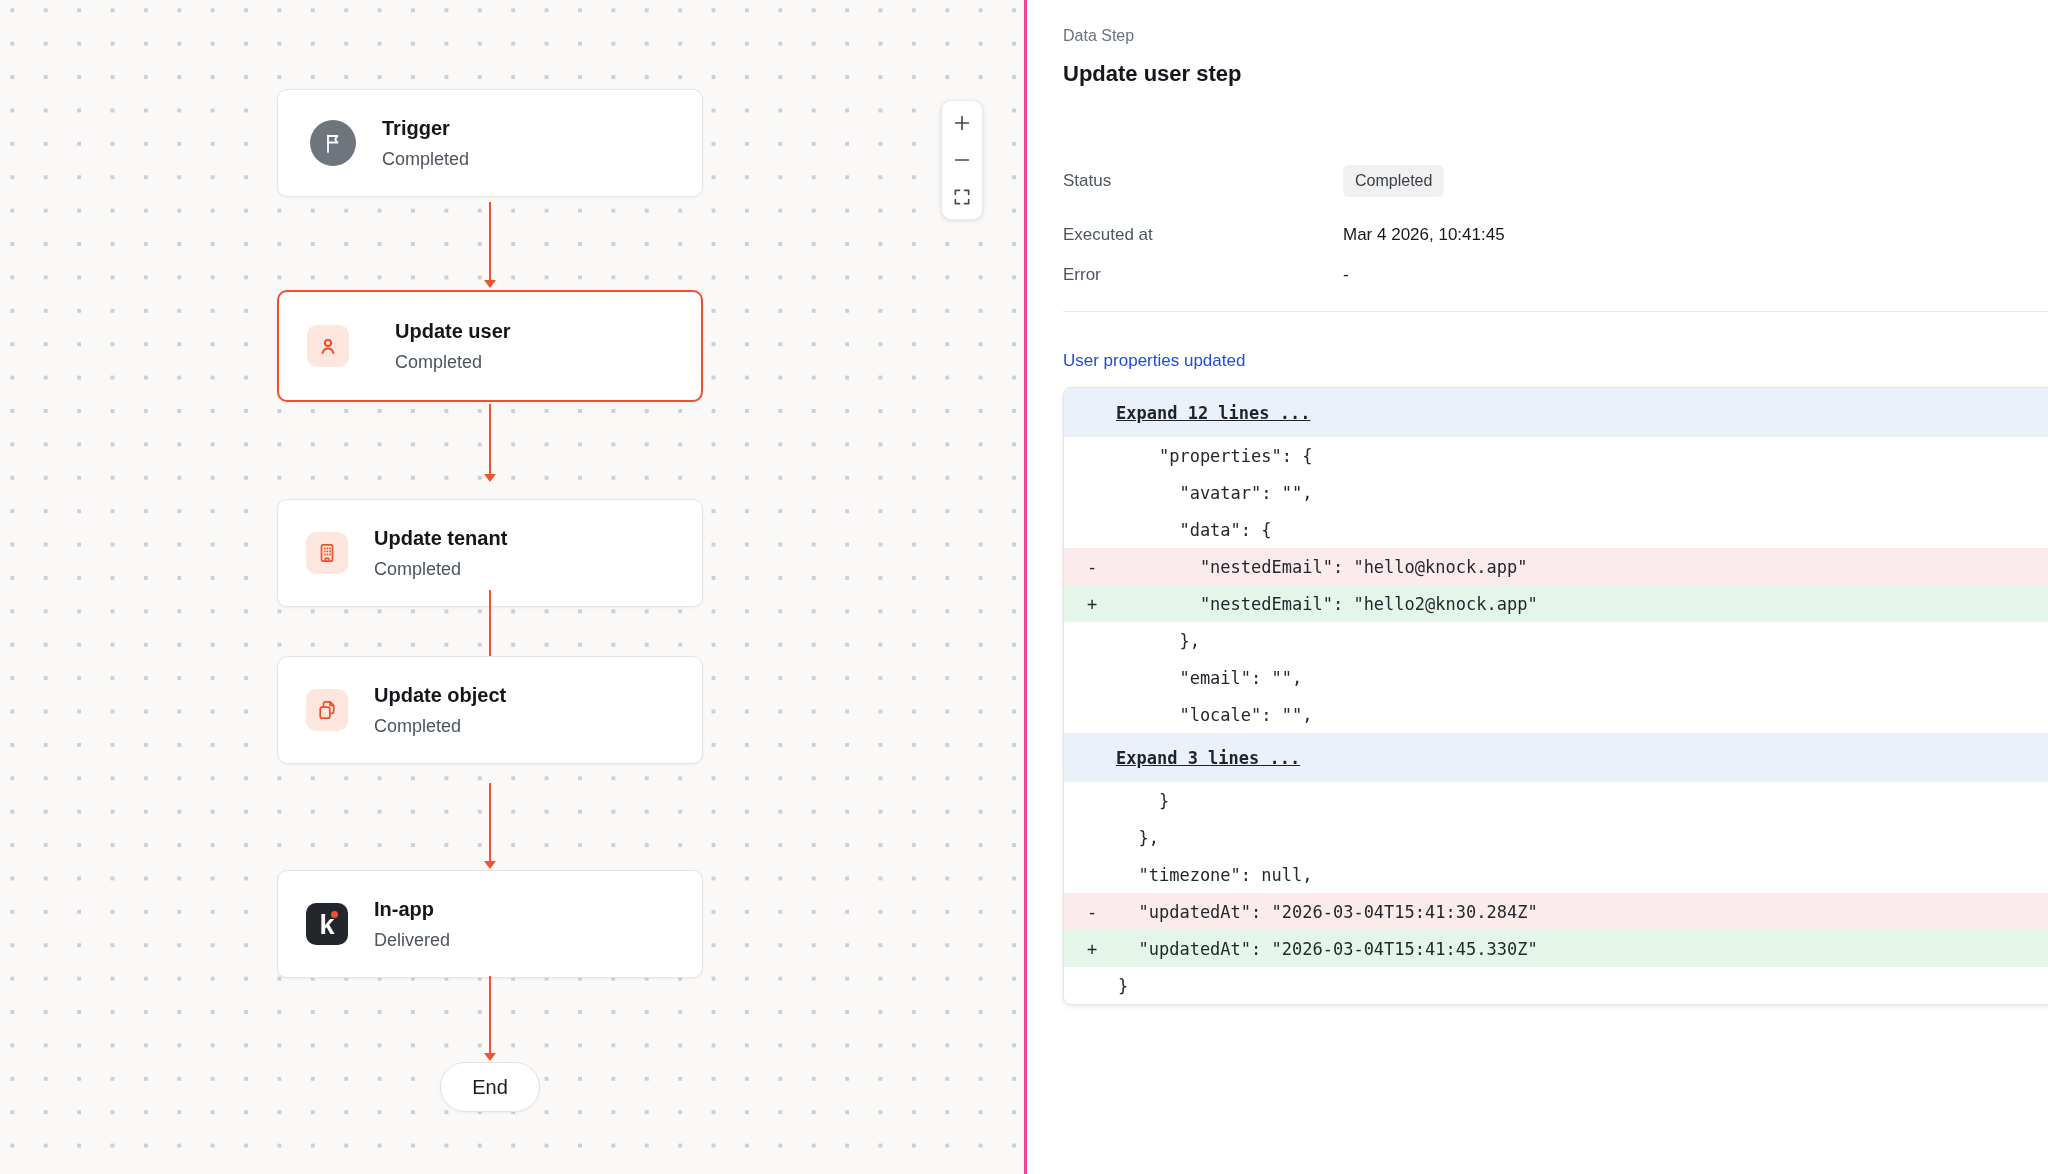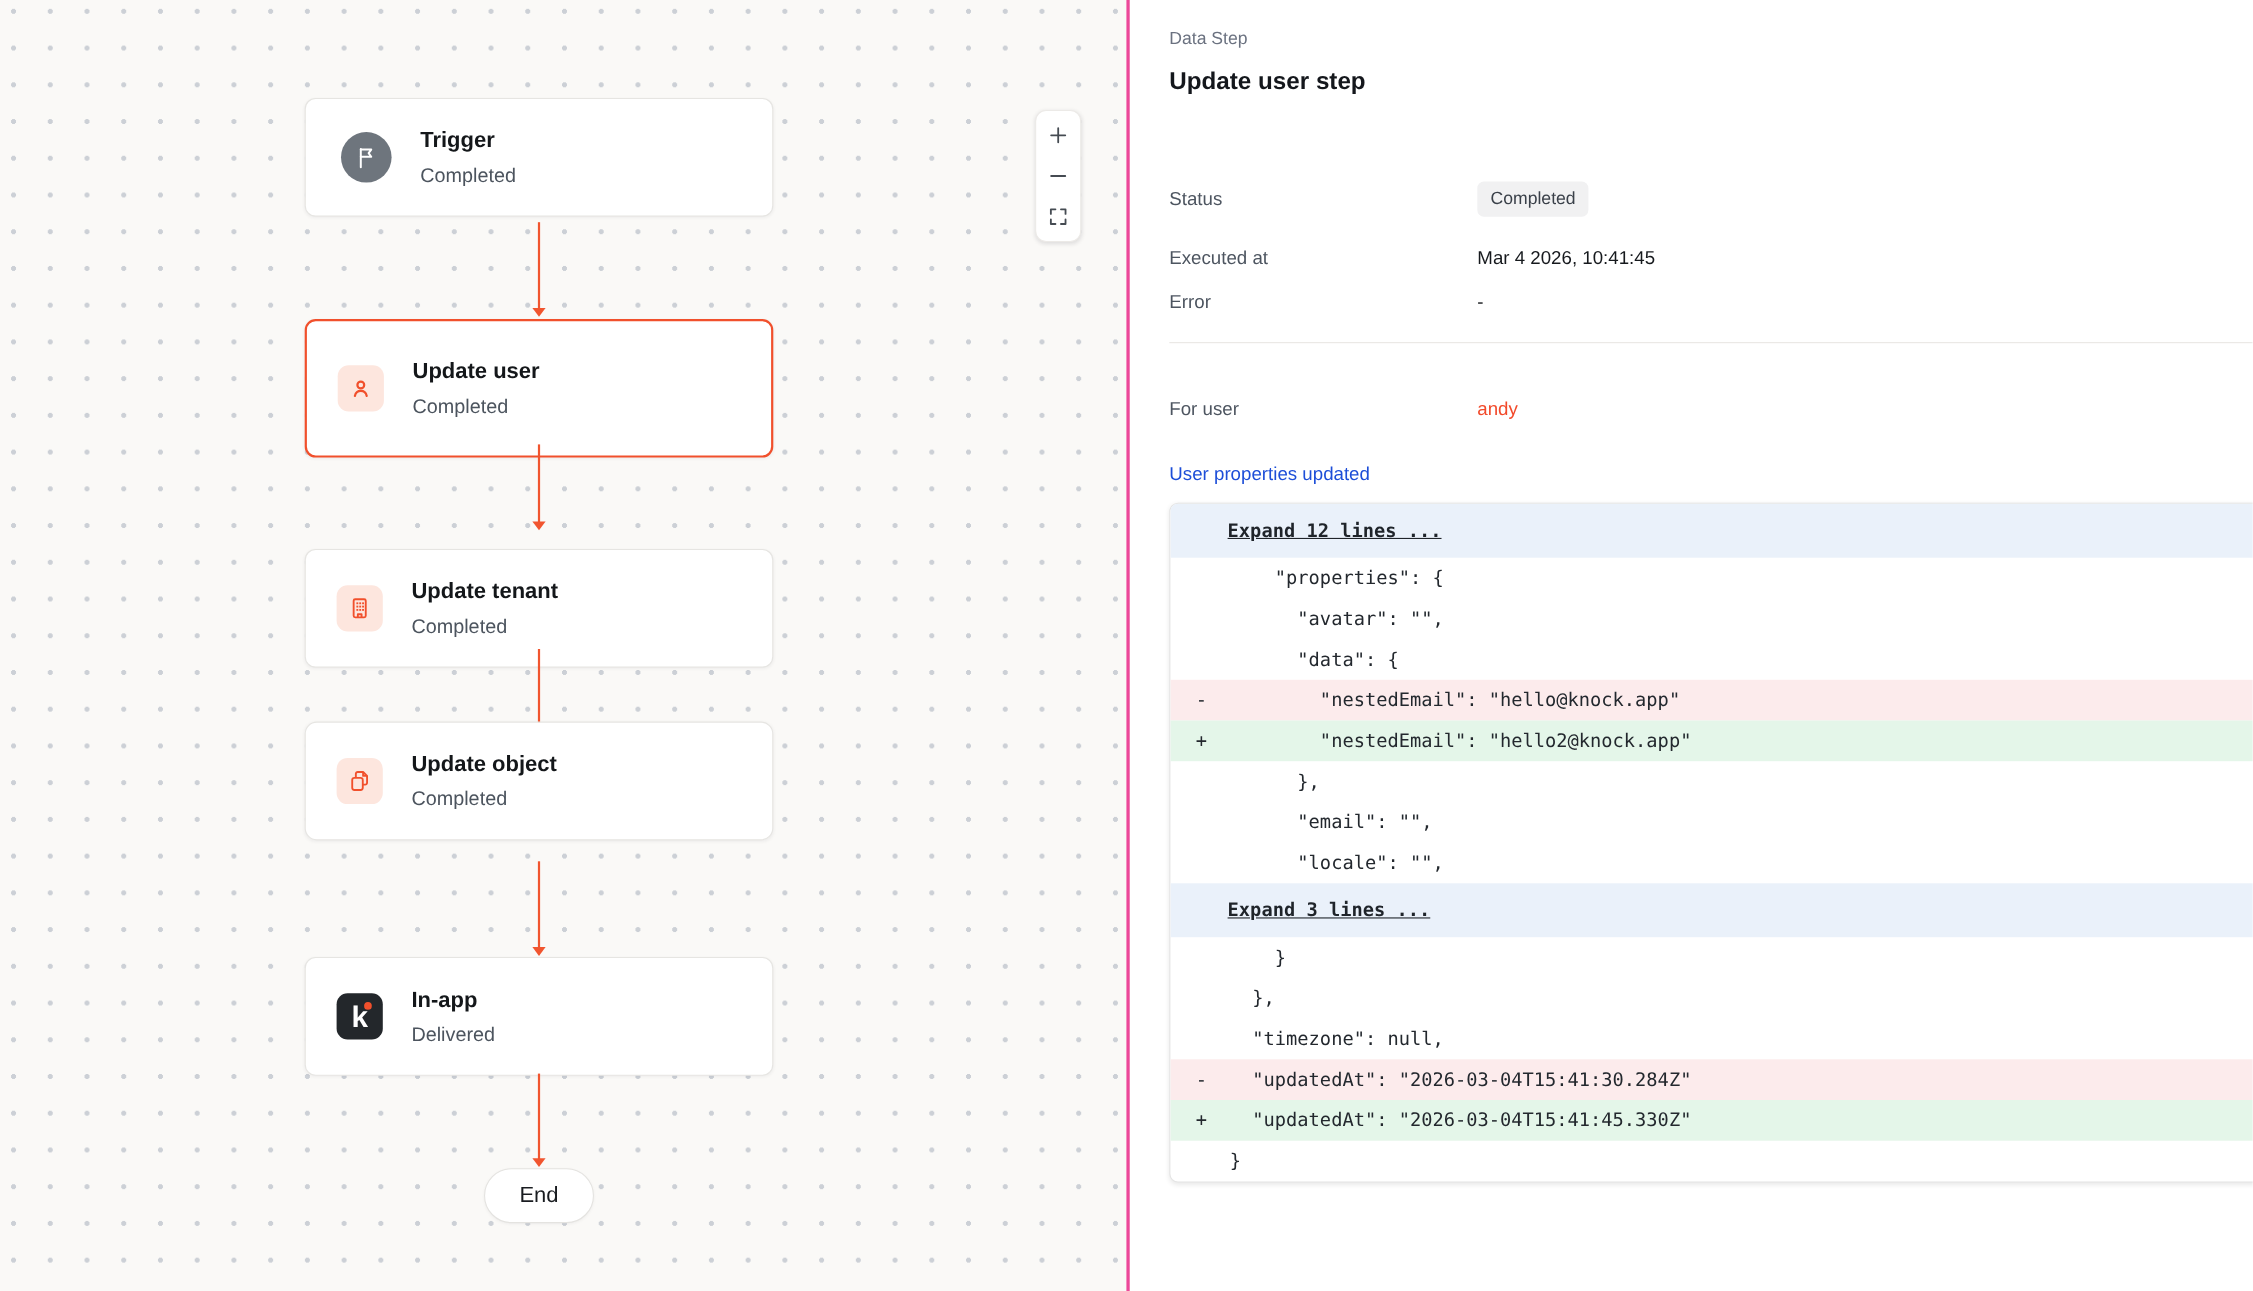--- a/index.html
+++ b/index.html
@@ -14,21 +14,21 @@
     background-image:radial-gradient(circle, #ccd0d6 2.1px, transparent 2.2px);
     background-size:33.4px 33.4px; background-position:29px 27px;
     overflow:hidden;
   }
   .node {
     position:absolute; left:277px; width:426px; height:108px;
     background:#fff; border:1px solid #e6e5e2; border-radius:10px;
     box-shadow:0 1px 3px rgba(20,20,30,0.05);
     display:flex; align-items:center; padding:0 28px; cursor:pointer;
   }
-  .node.selected { border:2px solid #f1502c; height:126px; }
+  .node.selected { border:2px solid #f1502c; height:112px;gap:20px; }
   .node-icon {
     flex:0 0 auto; width:42px; height:42px; border-radius:10px;
     display:flex; align-items:center; justify-content:center;
   }
   .icon-red-bg { background:#fde6de; }
   .icon-circle { width:46px; height:46px; border-radius:50%; background:#6e757d; }
   .node-text { margin-left:26px; }
   .node-title { font-size:20px; font-weight:700; color:#14171a; line-height:26px; }
   .node-sub   { font-size:18px; color:#4c545e; line-height:24px; margin-top:6px; }
 
@@ -235,24 +235,20 @@
         <div class="meta-value">Mar 4 2026, 10:41:45</div>
       </div>
       <div class="meta-row">
         <div class="meta-label">Error</div>
         <div class="meta-value">-</div>
       </div>
     </div>
 
     <div class="divider"></div>
 
-    <div class="foruser-row">
-      <div class="meta-label">For user</div>
-      <span class="link-red">andy</span>
-    </div>
 
     <div class="diff-title">User properties updated</div>
 
     <div class="diff-card">
       <div class="drow expand">
         <span class="expand-link">Expand 12 lines ...</span>
       </div>
       <div class="drow ctx">
         <span class="sign"></span>
           <span class="code">    "properties": {</span>

